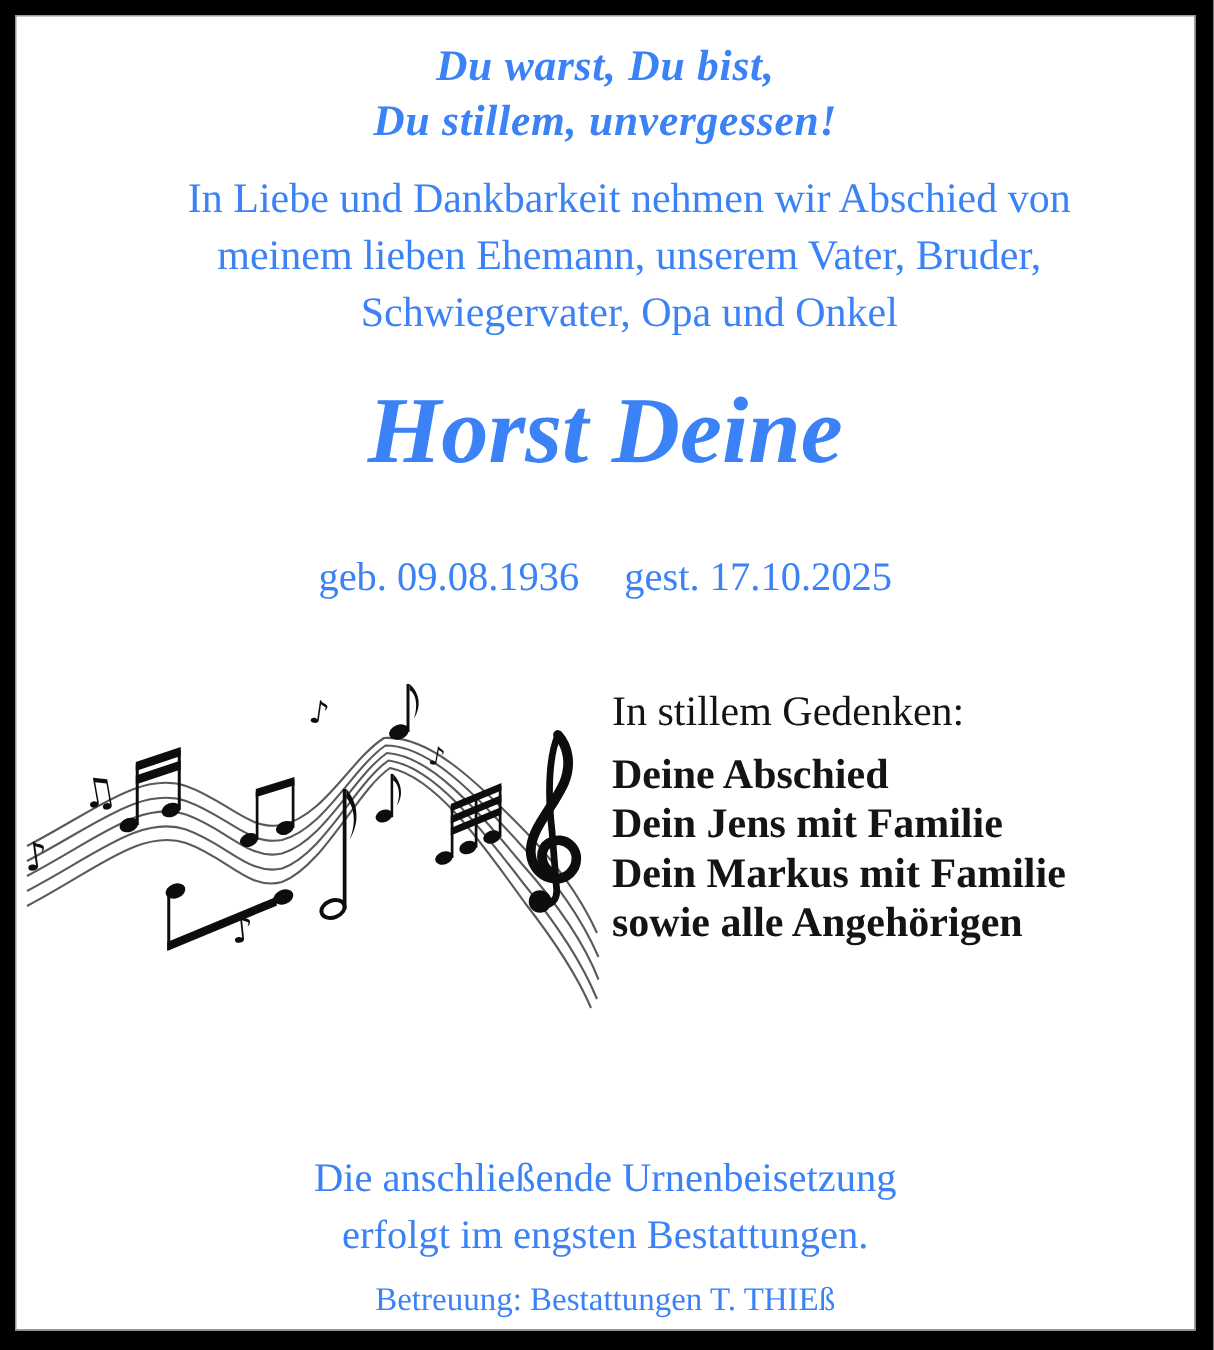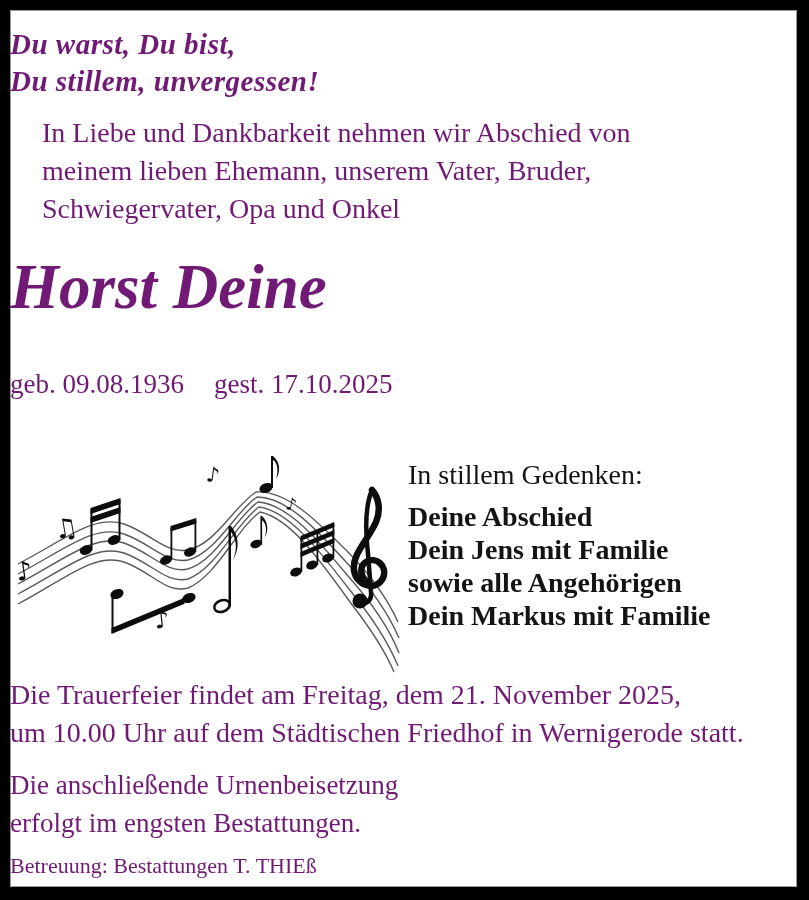--- a/index.html
+++ b/index.html
@@ -21,22 +21,22 @@
     width: 787px;
     height: 877px;
     background: #ffffff;
     box-shadow: inset 0 0 0 1px #9a9a9a;
     color: #141414;
   }
   .center-block {
     position: absolute;
     left: 0;
     right: 0;
-    text-align: left;
-    color: #701a75;
+    text-align: center;
+    color: #3b82f6;
   }
   .epigraph {
     top: 16px;
     font-size: 29px;
     font-weight: bold;
     font-style: italic;
     line-height: 37px;
     letter-spacing: 0.5px;
   }
   .intro {
@@ -206,28 +206,24 @@
       <path d="M6,-58 C13,-50 15,-38 10,-26 C2,-8 -14,6 -12,22 C-10,38 10,44 17,30 C22,18 10,8 0,14 C-7,18 -6,30 2,34" fill="none" stroke="#0d0d0d" stroke-width="6.5" stroke-linecap="round"></path>
       <path d="M6,-58 C0,-44 -1,-20 2,6 L5,44 C6,52 1,56 -4,55" fill="none" stroke="#0d0d0d" stroke-width="4.5" stroke-linecap="round"></path>
       <circle cx="-6" cy="53" r="7.5" fill="#0d0d0d"></circle>
     </g>
   </svg>
 
   <div class="memorial-text">
     <div class="memorial-heading">In stillem Gedenken:</div>
     <div class="mourner-line">Deine Abschied</div>
     <div class="mourner-line">Dein Jens mit Familie</div>
+    <div class="mourner-line">Dein Markus mit Familie</div>
     <div class="mourner-line">sowie alle Angehörigen</div>
-    <div class="mourner-line">Dein Markus mit Familie</div>
-  </div>
-
-  <div class="center-block service">
-    <div>Die Trauerfeier findet am Freitag, dem 21. November 2025,</div>
-    <div>um 10.00 Uhr auf dem Städtischen Friedhof in Wernigerode statt.</div>
-  </div>
+  </div>
+
 
   <div class="center-block burial">
     <div>Die anschließende Urnenbeisetzung</div>
     <div>erfolgt im engsten Bestattungen.</div>
   </div>
 
   <div class="center-block care">Betreuung: Bestattungen T. THIEß</div>
 
 </div>
 

